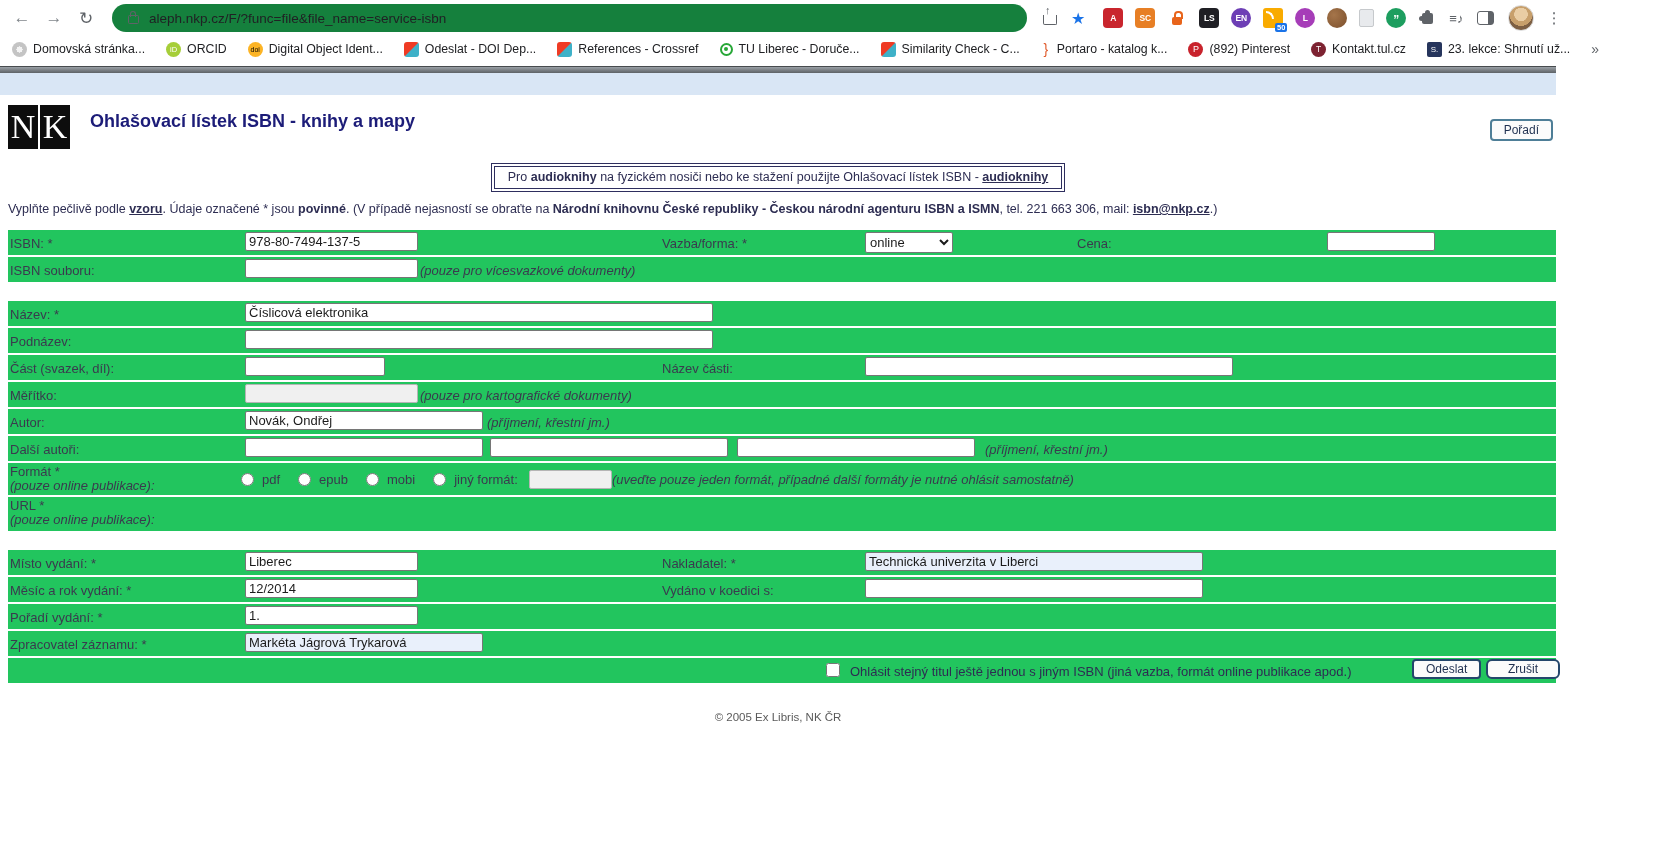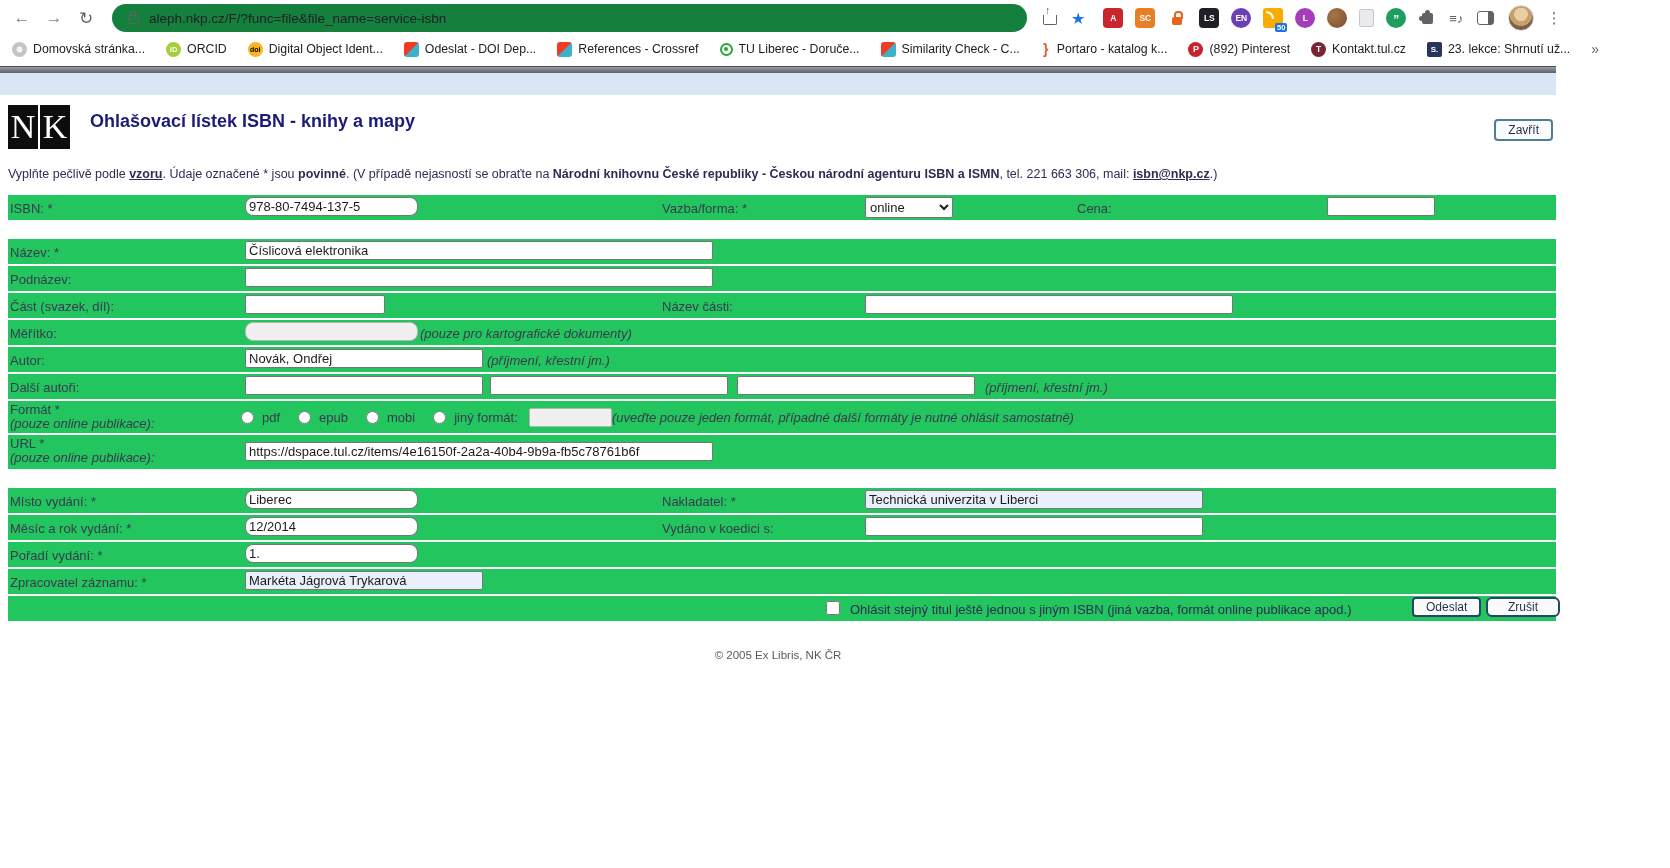--- a/index.html
+++ b/index.html
@@ -35,21 +35,21 @@
   .puzzle::before{content:"";position:absolute;top:-3px;left:3px;width:5px;height:5px;background:#5f6368;border-radius:50%;}
   .puzzle::after{content:"";position:absolute;left:-3px;top:3px;width:5px;height:5px;background:#5f6368;border-radius:50%;}
   .mediaico{color:#5f6368;font-size:13px;margin-left:16px;flex:none;}
   .sidepanelico{width:15px;height:12px;border:1.7px solid #5f6368;border-radius:3px;position:relative;margin-left:14px;flex:none;}
   .sidepanelico::after{content:"";position:absolute;right:0;top:0;width:5px;height:100%;background:#5f6368;}
   .avatar{width:26px;height:26px;border-radius:50%;margin-left:14px;flex:none;background:radial-gradient(circle at 50% 35%,#e9cda4 0 34%,#c79f6b 35% 58%,#7d5f43 59% 100%);border:1px solid #ddd;box-sizing:border-box;}
   .menudots{color:#5f6368;font-size:15px;margin-left:12px;flex:none;}
 
   .bookmarksbar{height:26px;display:flex;align-items:center;padding:0 12px;background:#fff;font-size:12.3px;color:#202124;}
   .bm{display:flex;align-items:center;margin-right:21px;cursor:pointer;white-space:nowrap;}
-  .fav{width:15px;height:15px;border-radius:50%;margin-right:6px;display:flex;align-items:center;justify-content:center;font-weight:bold;color:#fff;flex:none;text-align:right;}
+  .fav{width:15px;height:15px;border-radius:50%;margin-right:6px;display:flex;align-items:center;justify-content:center;font-weight:normal;color:#fff;flex:none;text-align:right;}
   .fav-home{background:radial-gradient(#f3f3f3 28%,#c4c4c4 30%);}
   .fav-orcid{background:#a6ce39;font-size:7.5px;}
   .fav-doi{background:#fcb425;color:#000;font-size:7px;}
   .fav-crossref{border-radius:3px;background:linear-gradient(135deg,#ef3b24 0 48%,#3eb1c8 52% 100%);}
   .fav-tulgreen{background:#fff;border:2.5px solid #27a737;width:9px;height:9px;position:relative;}
   .fav-tulgreen::after{content:"";width:4px;height:4px;background:#27a737;border-radius:50%;}
   .fav-portaro{background:none;color:#e05a2b;font-size:14px;width:10px;}
   .fav-pinterest{background:#c8232c;font-size:9px;}
   .fav-tulmaroon{background:#7d2231;font-size:8.5px;}
   .fav-sdark{background:#26355c;border-radius:2px;font-size:8px;}
@@ -83,21 +83,21 @@
   .lbl .sub{display:block;font-style:italic;}
   .lbl.twoline{top:2px;line-height:14px;}
   .lbl2{left:652px;}
   .lbl3{left:1067px;}
   .note{position:absolute;top:6px;font-style:italic;color:#3a3a4e;}
   .txt{position:absolute;top:2px;height:17px;border:1px solid #767676;border-radius:2px;background:#fff;font-family:inherit;font-size:13px;padding:0 3px;color:#1b1b1b;box-sizing:content-box;}
   .txt:disabled,.txt.dis{background:#f0f0f0;border-color:#b5b5b5;}
   .txt.fill{background:#e9f0fb;}
   .f1{left:237px;} .f1b{left:482px;} .f1c{left:729px;}
   .f2{left:857px;} .f3{left:1319px;}
-  .w75{width:75px;} .w100{width:100px;} .w132{width:132px;} .w165{width:165px;border-radius:8px;}
+  .w75{width:75px;} .w100{width:100px;} .w132{width:132px;} .w165{width:165px;}
   .w230{width:230px;} .w330{width:330px;} .w360{width:360px;} .w460{width:460px;}
   .sel{position:absolute;left:857px;top:2px;width:88px;height:21px;font-family:inherit;font-size:13px;border:1px solid #767676;border-radius:2px;background:#fff;color:#1b1b1b;}
   .radios{position:absolute;left:233px;top:0;height:32px;display:flex;align-items:center;gap:5px;}
   .radios input[type=radio]{margin:0 3px 0 13px;width:13px;height:13px;}
   .radios input[type=radio]:first-child{margin-left:0;}
   .radios .otherinput{position:static;margin-left:6px;}
   .chk{position:absolute;left:818px;top:5px;width:14px;height:14px;margin:0;}
   .chklabel{position:absolute;left:842px;top:6px;color:#2d2d52;}
   .btn-submit{position:absolute;left:1404px;top:1px;padding:1px 12px;}
   .btn-cancel{position:absolute;left:1478px;top:1px;padding:1px 20px;border-radius:6px;}
@@ -192,39 +192,49 @@
 <div class="blueband"></div>
 
 <div class="page">
 
   <div class="pgheader">
     <div class="nklogo">
       <div class="nksq">N</div>
       <div class="nksq">K</div>
     </div>
     <div class="pgtitle">Ohlašovací lístek ISBN - knihy a mapy</div>
-    <button class="btn btn-close">Zavřít</button>
-  </div>
-
+    <button class="btn btn-close">Pořadí</button>
+  </div>
+
+  <div class="noticebox">
+    <div class="noticeinner">
+      <span>Pro </span><b>audioknihy</b><span> na fyzickém nosiči nebo ke stažení použijte Ohlašovací lístek ISBN - </span><span class="link">audioknihy</span>
+    </div>
+  </div>
 
   <div class="intro">
     <span>Vyplňte pečlivě podle </span><span class="link">vzoru</span><span>. Údaje označené * jsou </span><b>povinné</b><span>. (V případě nejasností se obraťte na </span><b>Národní knihovnu České republiky - Českou národní agenturu ISBN a ISMN</b><span>, tel. 221 663 306, mail: </span><span class="link">isbn@nkp.cz</span><span>.)</span>
   </div>
 
   <div class="form">
 
     <div class="row">
       <span class="lbl">ISBN: *</span>
       <input type="text" class="txt w165 f1" value="978-80-7494-137-5" style="">
       <span class="lbl lbl2">Vazba/forma: *</span>
       <select class="sel"><option>online</option></select>
       <span class="lbl lbl3">Cena:</span>
       <input type="text" class="txt w100 f3" value="" style="">
     </div>
 
+    <div class="row">
+      <span class="lbl">ISBN souboru:</span>
+      <input type="text" class="txt w165 f1" value="" style="">
+      <span class="note" style="left:412px">(pouze pro vícesvazkové dokumenty)</span>
+    </div>
 
     <div class="gap"></div>
 
     <div class="row">
       <span class="lbl">Název: *</span>
       <input type="text" class="txt w460 f1" value="Číslicová elektronika" style="">
     </div>
 
     <div class="row">
       <span class="lbl">Podnázev:</span>
@@ -269,21 +279,20 @@
           <span>mobi</span>
         <input type="radio" name="fmt" style="">
           <span>jiný formát:</span>
         <input type="text" class="txt w75 dis otherinput" disabled="" value="" style="">
       </span>
       <span class="note" style="left:604px;top:9px">(uveďte pouze jeden formát, případné další formáty je nutné ohlásit samostatně)</span>
     </div>
 
     <div class="row tall2">
       <span class="lbl twoline"><span>URL *</span><span class="sub">(pouze online publikace):</span></span>
-      <input type="text" class="txt w460 f1" style="top: 7px;" value="https://dspace.tul.cz/items/4e16150f-2a2a-40b4-9b9a-fb5c78761b6f">
     </div>
 
     <div class="gap"></div>
 
     <div class="row">
       <span class="lbl">Místo vydání: *</span>
       <input type="text" class="txt w165 f1" value="Liberec" style="">
       <span class="lbl lbl2">Nakladatel: *</span>
       <input type="text" class="txt w330 f2 fill" value="Technická univerzita v Liberci" style="">
     </div>

